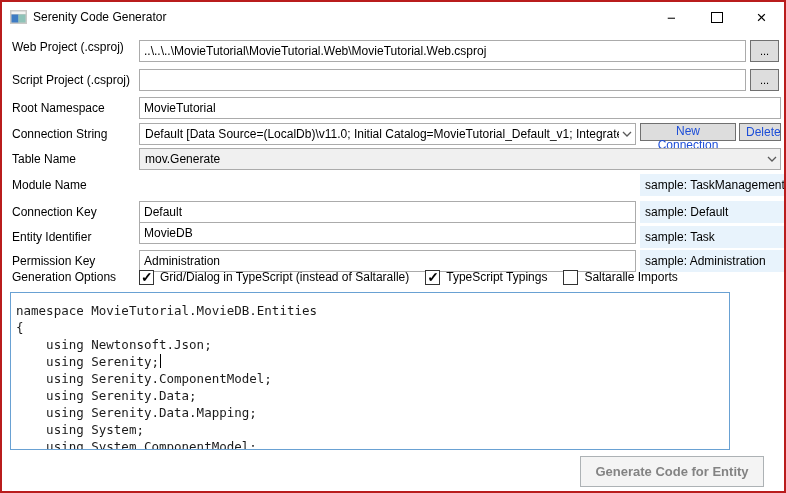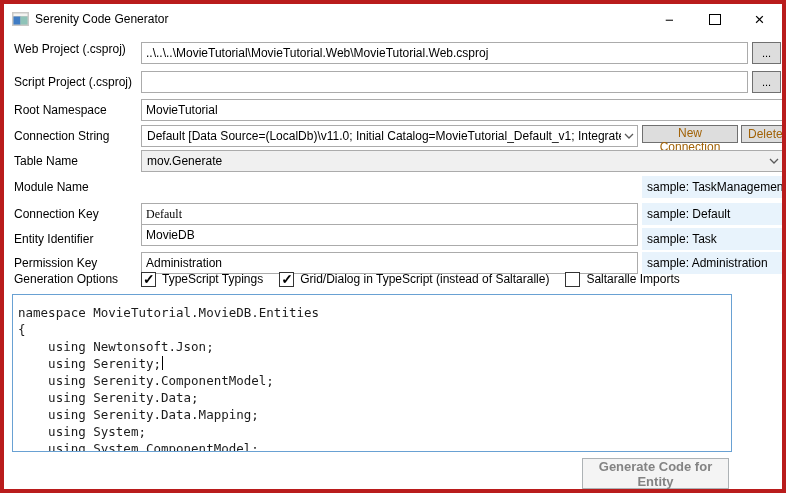--- a/index.html
+++ b/index.html
@@ -1,38 +1,38 @@
 <!DOCTYPE html>
 <html><head>
 <meta charset="utf-8">
 <style>
   html,body{margin:0;padding:0;background:#888;font-family:"Liberation Sans",sans-serif;}
   .app{
     position:relative;width:786px;height:493px;box-sizing:border-box;
-    background:#ffffff;border:4px solid #b91c1c;overflow:hidden;
+    background:#ffffff;border:2px solid #b91c1c;overflow:hidden;
     font-size:12px;color:#000;padding-left:32px;
   }
   
   .titlebar{position:absolute;left:0;top:0;right:0;height:31px;background:#ffffff;}
   .app-icon{position:absolute;left:8px;top:8px;width:17px;height:15px;}
   .title-text{position:absolute;left:31px;top:8px;font-size:12px;color:#000;white-space:nowrap;}
   .win-controls{position:absolute;right:0;top:0;height:30px;display:flex;}
   .win-btn{width:45px;height:30px;display:flex;align-items:center;justify-content:center;
     background:transparent;border:none;font-size:15px;color:#000;cursor:default;padding:0;}
   .maximize-shape{display:inline-block;width:10px;height:9px;border:1px solid #000;}
   .close-glyph{font-size:17px;line-height:1;}
 
   
   .row-label{position:absolute;left:10px;width:125px;height:22px;line-height:22px;white-space:nowrap;overflow:hidden;}
   .tb{position:absolute;box-sizing:border-box;height:22px;border:1px solid #ababab;background:#fff;
       font-family:"Liberation Sans",sans-serif;font-size:12px;color:#000;padding:0 4px;outline:none;}
   .browse-btn{position:absolute;box-sizing:border-box;left:748px;width:29px;height:22px;
       background:#dddddd;border:1px solid #707070;font-size:11px;line-height:1;color:#000;padding:0;}
   .action-btn{position:absolute;box-sizing:border-box;height:18px;background:#dddddd;border:1px solid #707070;
-      font-family:"Liberation Sans",sans-serif;font-size:12px;color:#a16207;padding:0 6px;}
+      font-family:"Liberation Sans",sans-serif;font-size:12px;color:#1d4ed8;padding:0 6px;}
   .combo{position:absolute;box-sizing:border-box;height:22px;border:1px solid #ababab;
       display:flex;align-items:center;cursor:default;}
   .combo .combo-text{flex:1;padding:0 5px;white-space:nowrap;overflow:hidden;}
   .combo .chev{flex:none;width:16px;display:flex;align-items:center;justify-content:center;}
   .sample{position:absolute;left:638px;right:0;height:22px;line-height:22px;background:#e8f3fc;
       padding-left:5px;white-space:nowrap;overflow:hidden;}
 
   
   .gen-row{position:absolute;left:137px;top:266px;height:18px;display:flex;align-items:center;}
   .gen-label{position:absolute;left:10px;top:266px;height:18px;line-height:18px;}
@@ -43,21 +43,21 @@
   .opt-label{white-space:nowrap;}
 
   
   .code-area{position:absolute;left:8px;top:290px;width:720px;height:158px;box-sizing:border-box;
       border:1px solid #69a1d3;background:#fff;overflow:hidden;}
   .code-pre{margin:0;padding:9px 0 0 5px;font-family:"DejaVu Sans Mono","Liberation Mono",monospace;
       font-size:12.5px;line-height:17px;color:#1b1b1b;white-space:pre;}
   .caret{position:absolute;left:149px;top:61px;width:1px;height:14px;background:#000;}
 
   
-  .generate-btn{position:absolute;left:578px;top:454px;width:147px;height:31px;box-sizing:border-box;
+  .generate-btn{position:absolute;left:578px;top:454px;width:184px;height:31px;box-sizing:border-box;
       background:#f4f4f4;border:1px solid #adb2b5;color:#838383;font-family:"Liberation Sans",sans-serif;
       font-size:13px;font-weight:bold;padding:0;}
 </style>
 </head>
 <body>
 
 <div class="app">
 
   <div class="titlebar">
     <svg class="app-icon" viewBox="0 0 17 15">
@@ -111,39 +111,39 @@
           <path d="M1 1 L5 5 L9 1" stroke="#5a5a5a" stroke-width="1.3" fill="none"></path>
         </svg>
     </span>
   </div>
 
   <span class="row-label" style="top:172px">Module Name</span>
   <input class="tb" style="left: 137px; top: 172px; width: 497px; margin-top: 48px;" value="MovieDB">
   <span class="sample" style="top:172px">sample: TaskManagement</span>
 
   <span class="row-label" style="top:199px">Connection Key</span>
-  <input class="tb" style="left: 137px; top: 199px; width: 497px; font-family: Liberation Serif, serif;" value="Default">
+  <input class="tb" style="left: 137px; top: 199px; width: 497px;" value="Default">
   <span class="sample" style="top:199px">sample: Default</span>
 
   <span class="row-label" style="top:224px">Entity Identifier</span>
   <span class="sample" style="top:224px">sample: Task</span>
 
   <span class="row-label" style="top:248px">Permission Key</span>
   <input class="tb" style="left: 137px; top: 248px; width: 497px;" value="Administration">
   <span class="sample" style="top:248px">sample: Administration</span>
 
   <span class="gen-label">Generation Options</span>
   <div class="gen-row">
     <span class="opt">
       <span class="checkbox checked"></span>
-      <span class="opt-label">TypeScript Typings</span>
+      <span class="opt-label">Grid/Dialog in TypeScript (instead of Saltaralle)</span>
     </span>
     <span class="opt">
       <span class="checkbox checked"></span>
-      <span class="opt-label">Grid/Dialog in TypeScript (instead of Saltaralle)</span>
+      <span class="opt-label">TypeScript Typings</span>
     </span>
     <span class="opt">
       <span class="checkbox"></span>
       <span class="opt-label">Saltaralle Imports</span>
     </span>
   </div>
 
   <div class="code-area">
     <pre class="code-pre">namespace MovieTutorial.MovieDB.Entities
 {

